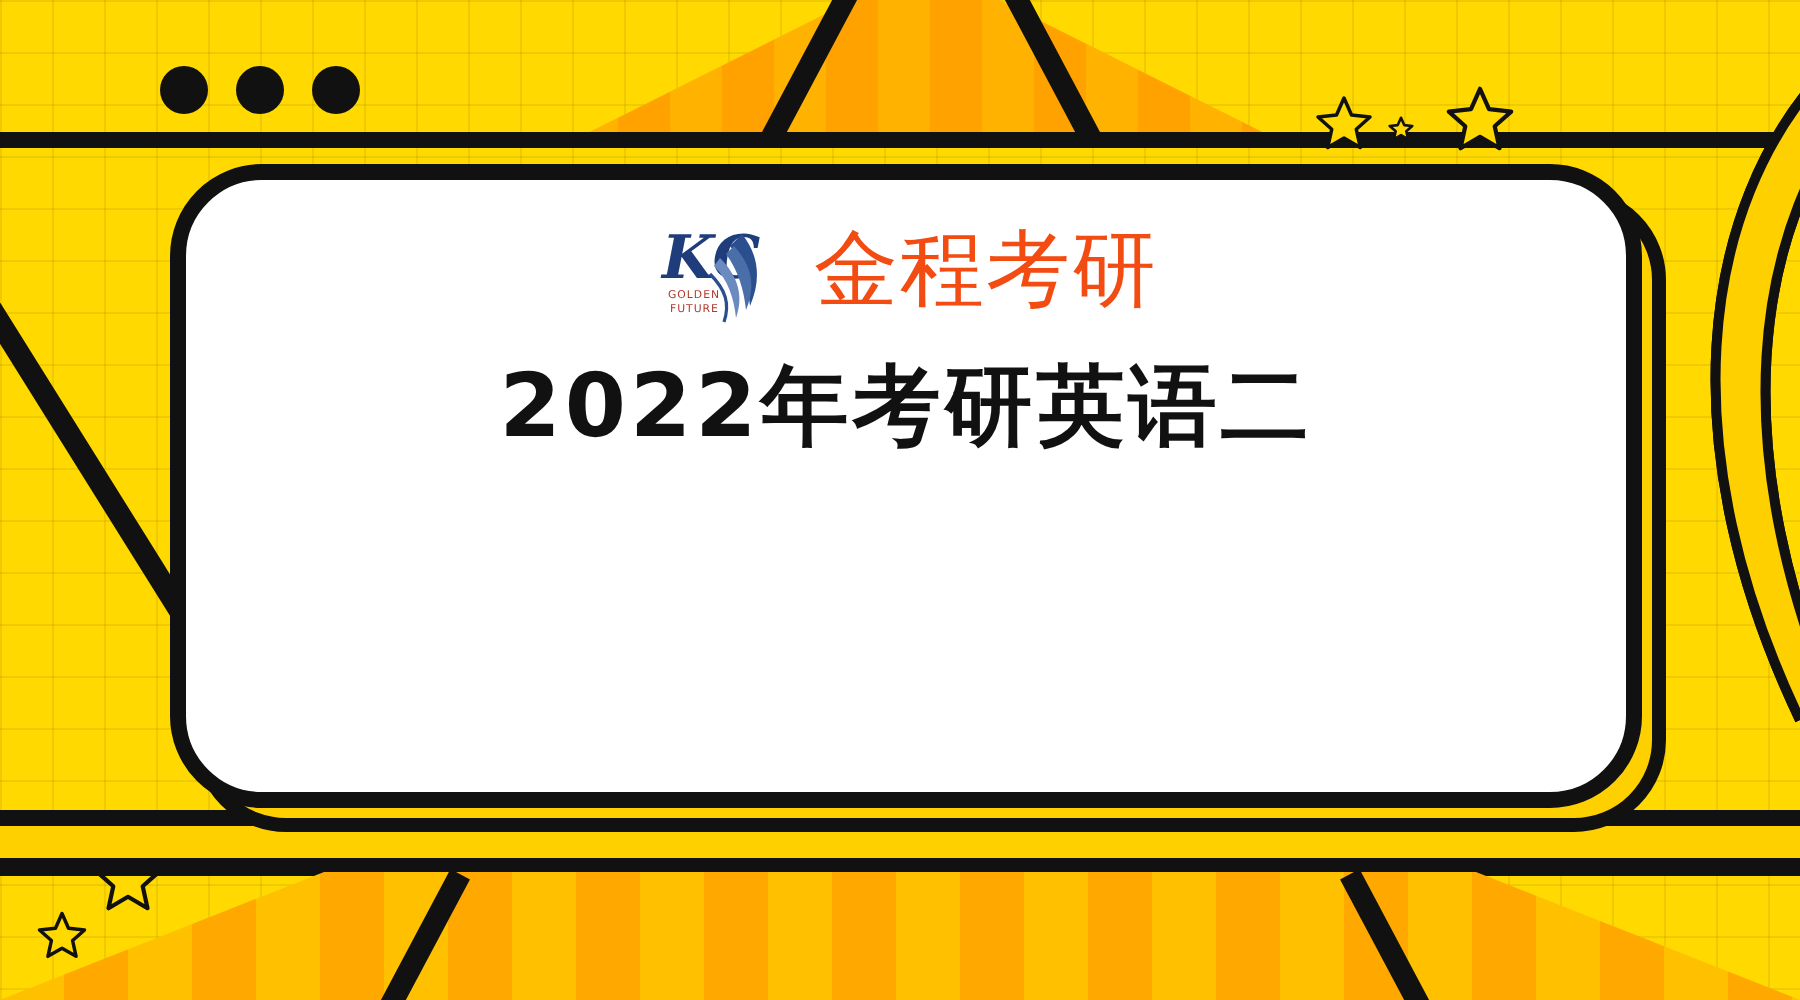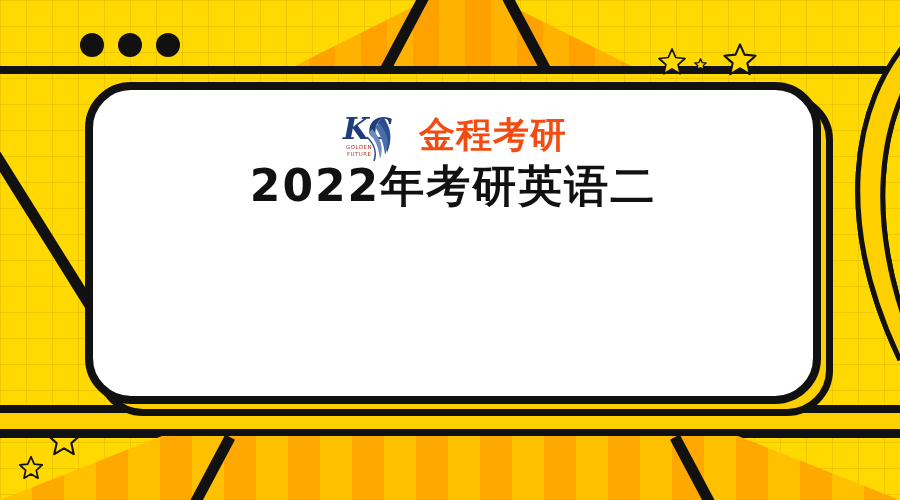--- a/index.html
+++ b/index.html
@@ -201,29 +201,30 @@
     margin-top: 16px;
     display: flex;
     align-items: center;
     gap: 6px;
     height: 58px;
   }
   .logo-mark { width: 74px; height: 56px; display:block; }
   .logo-mark svg { display:block; width:100%; height:100%; }
   .logo-word {
     font-family: "DejaVu Sans", "Liberation Sans", sans-serif;
-    font-weight: bold;
-    font-size: 36px;
+    font-weight: normal;
+    font-size: 42px;
     color: #F24C12;
     letter-spacing: 1px;
     line-height: 1;
   }
 
   
   .title-block {
+    margin-top: 18px;
     text-align: center;
   }
   .title-main,
   .title-sub {
     font-family: "DejaVu Sans", "Liberation Sans", sans-serif;
     font-weight: bold;
     color: #111111;
     line-height: 1;
     white-space: nowrap;
   }

